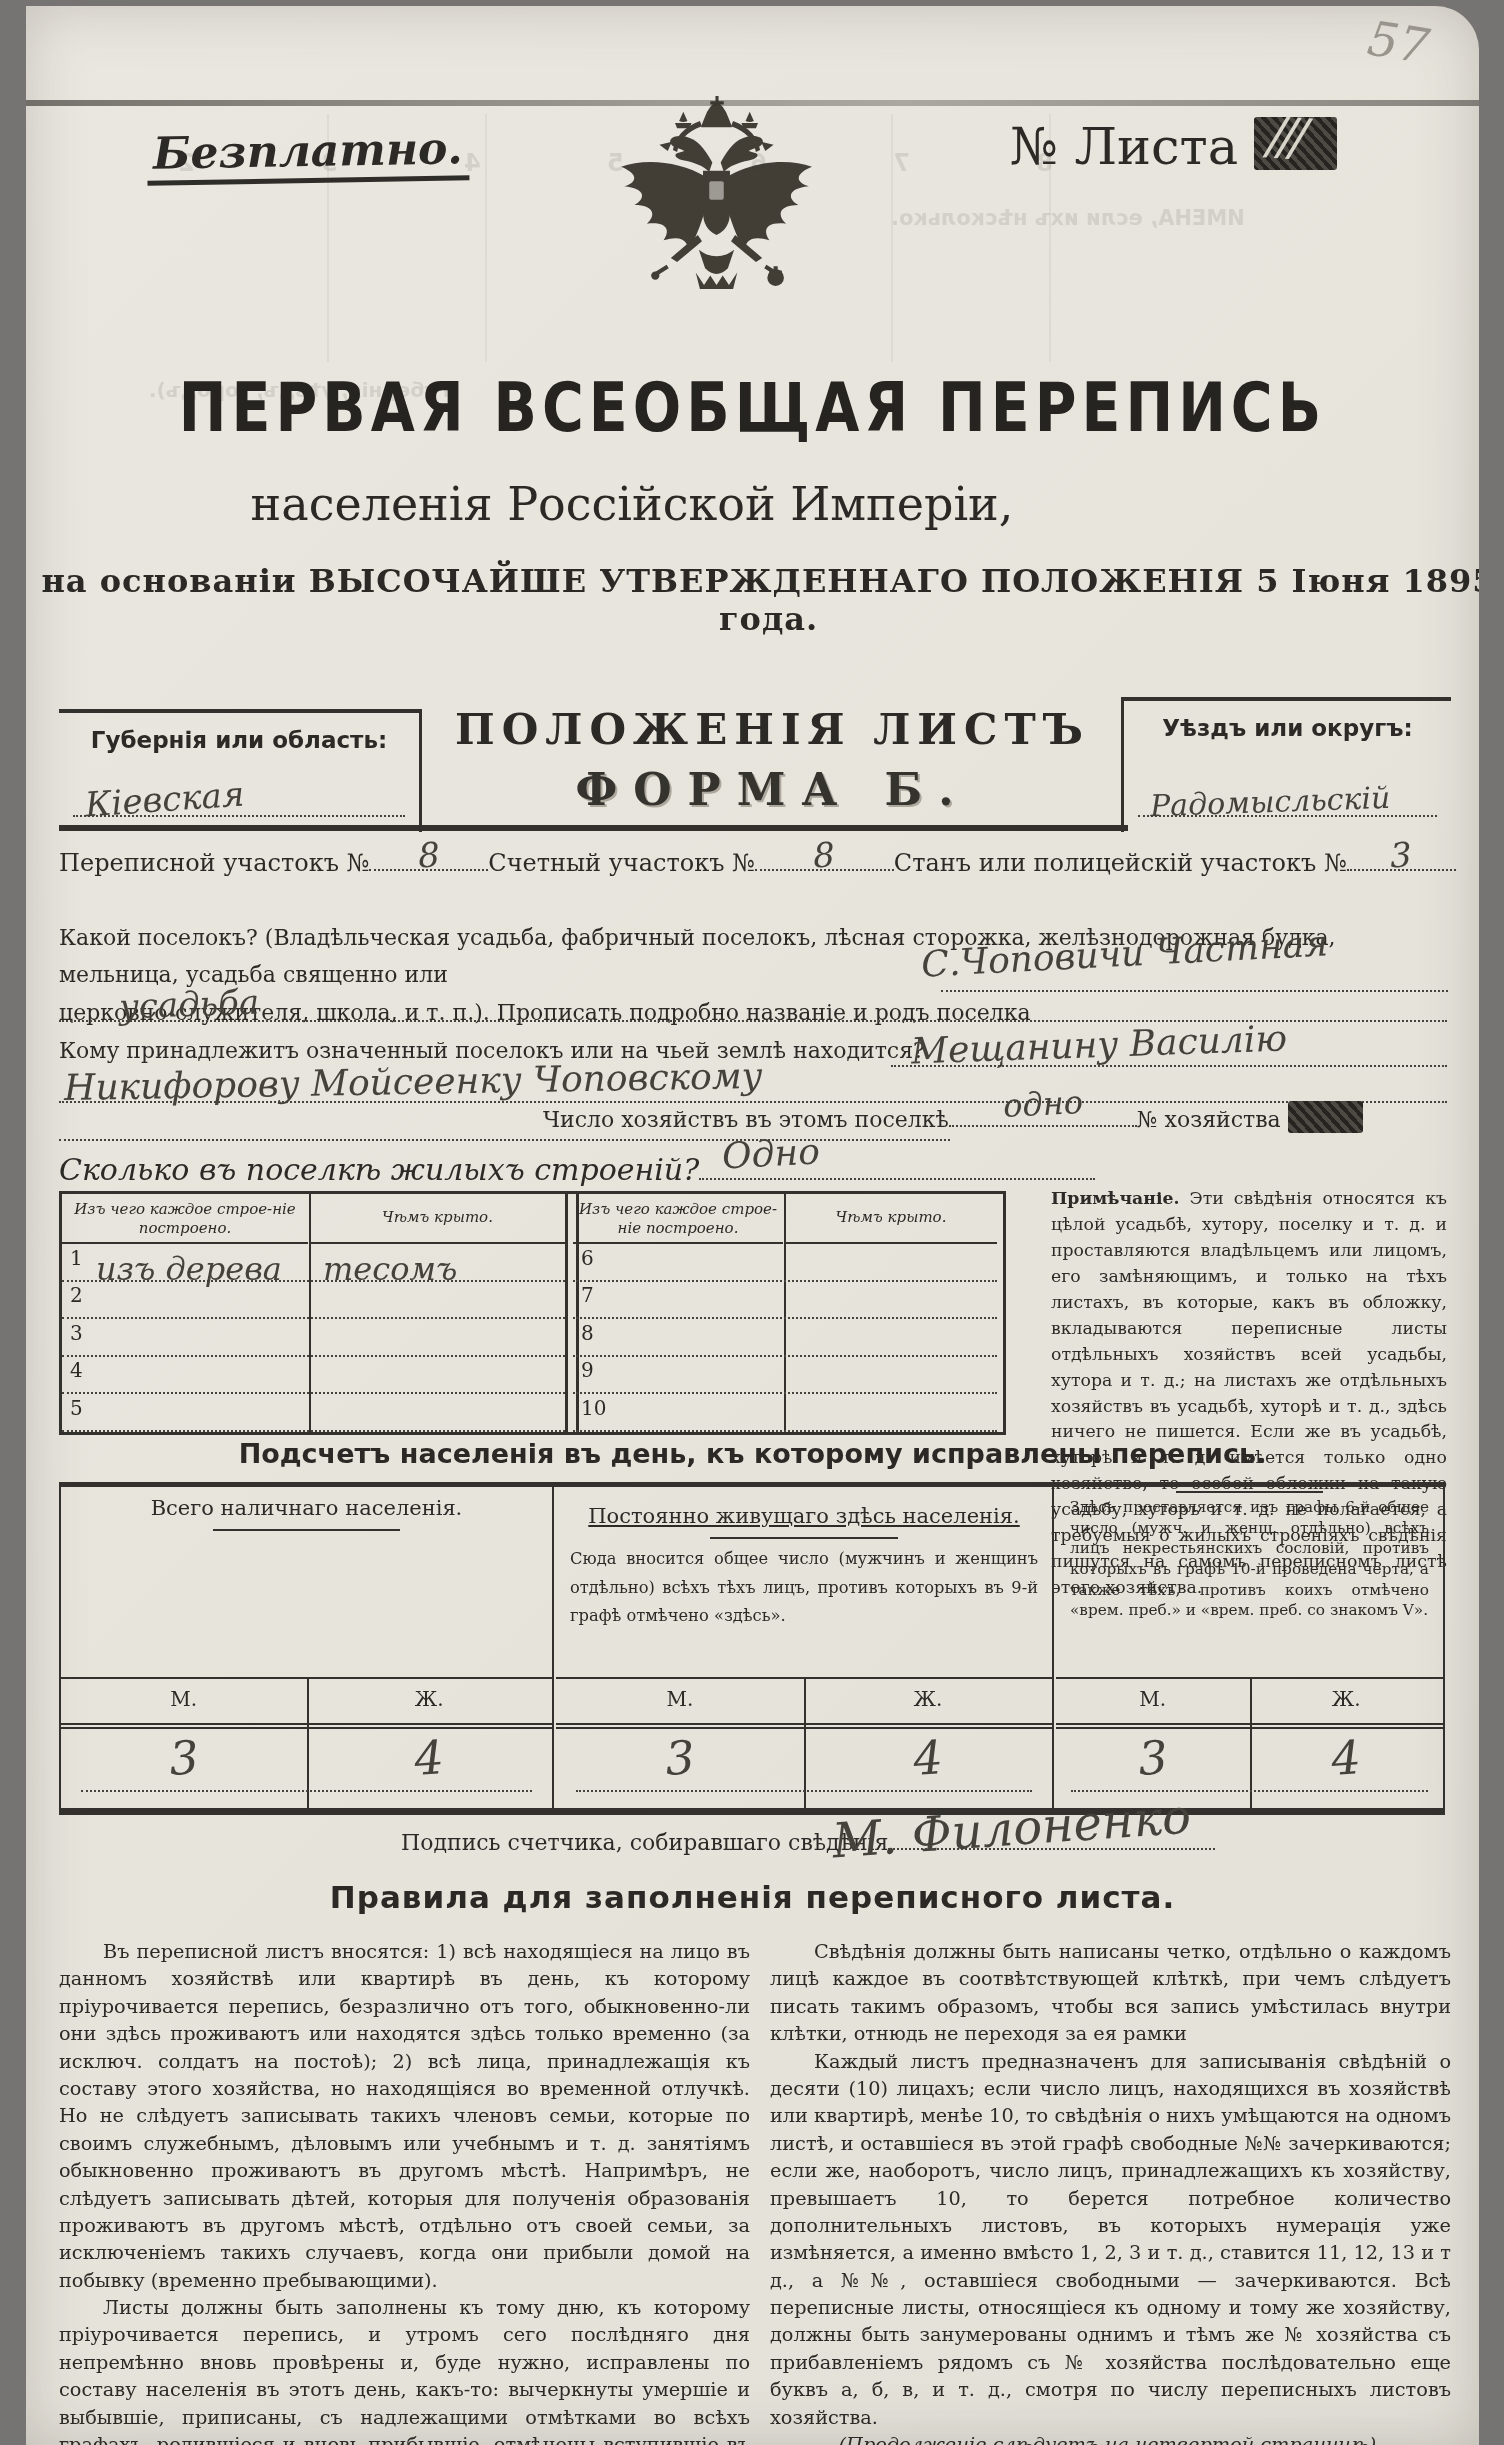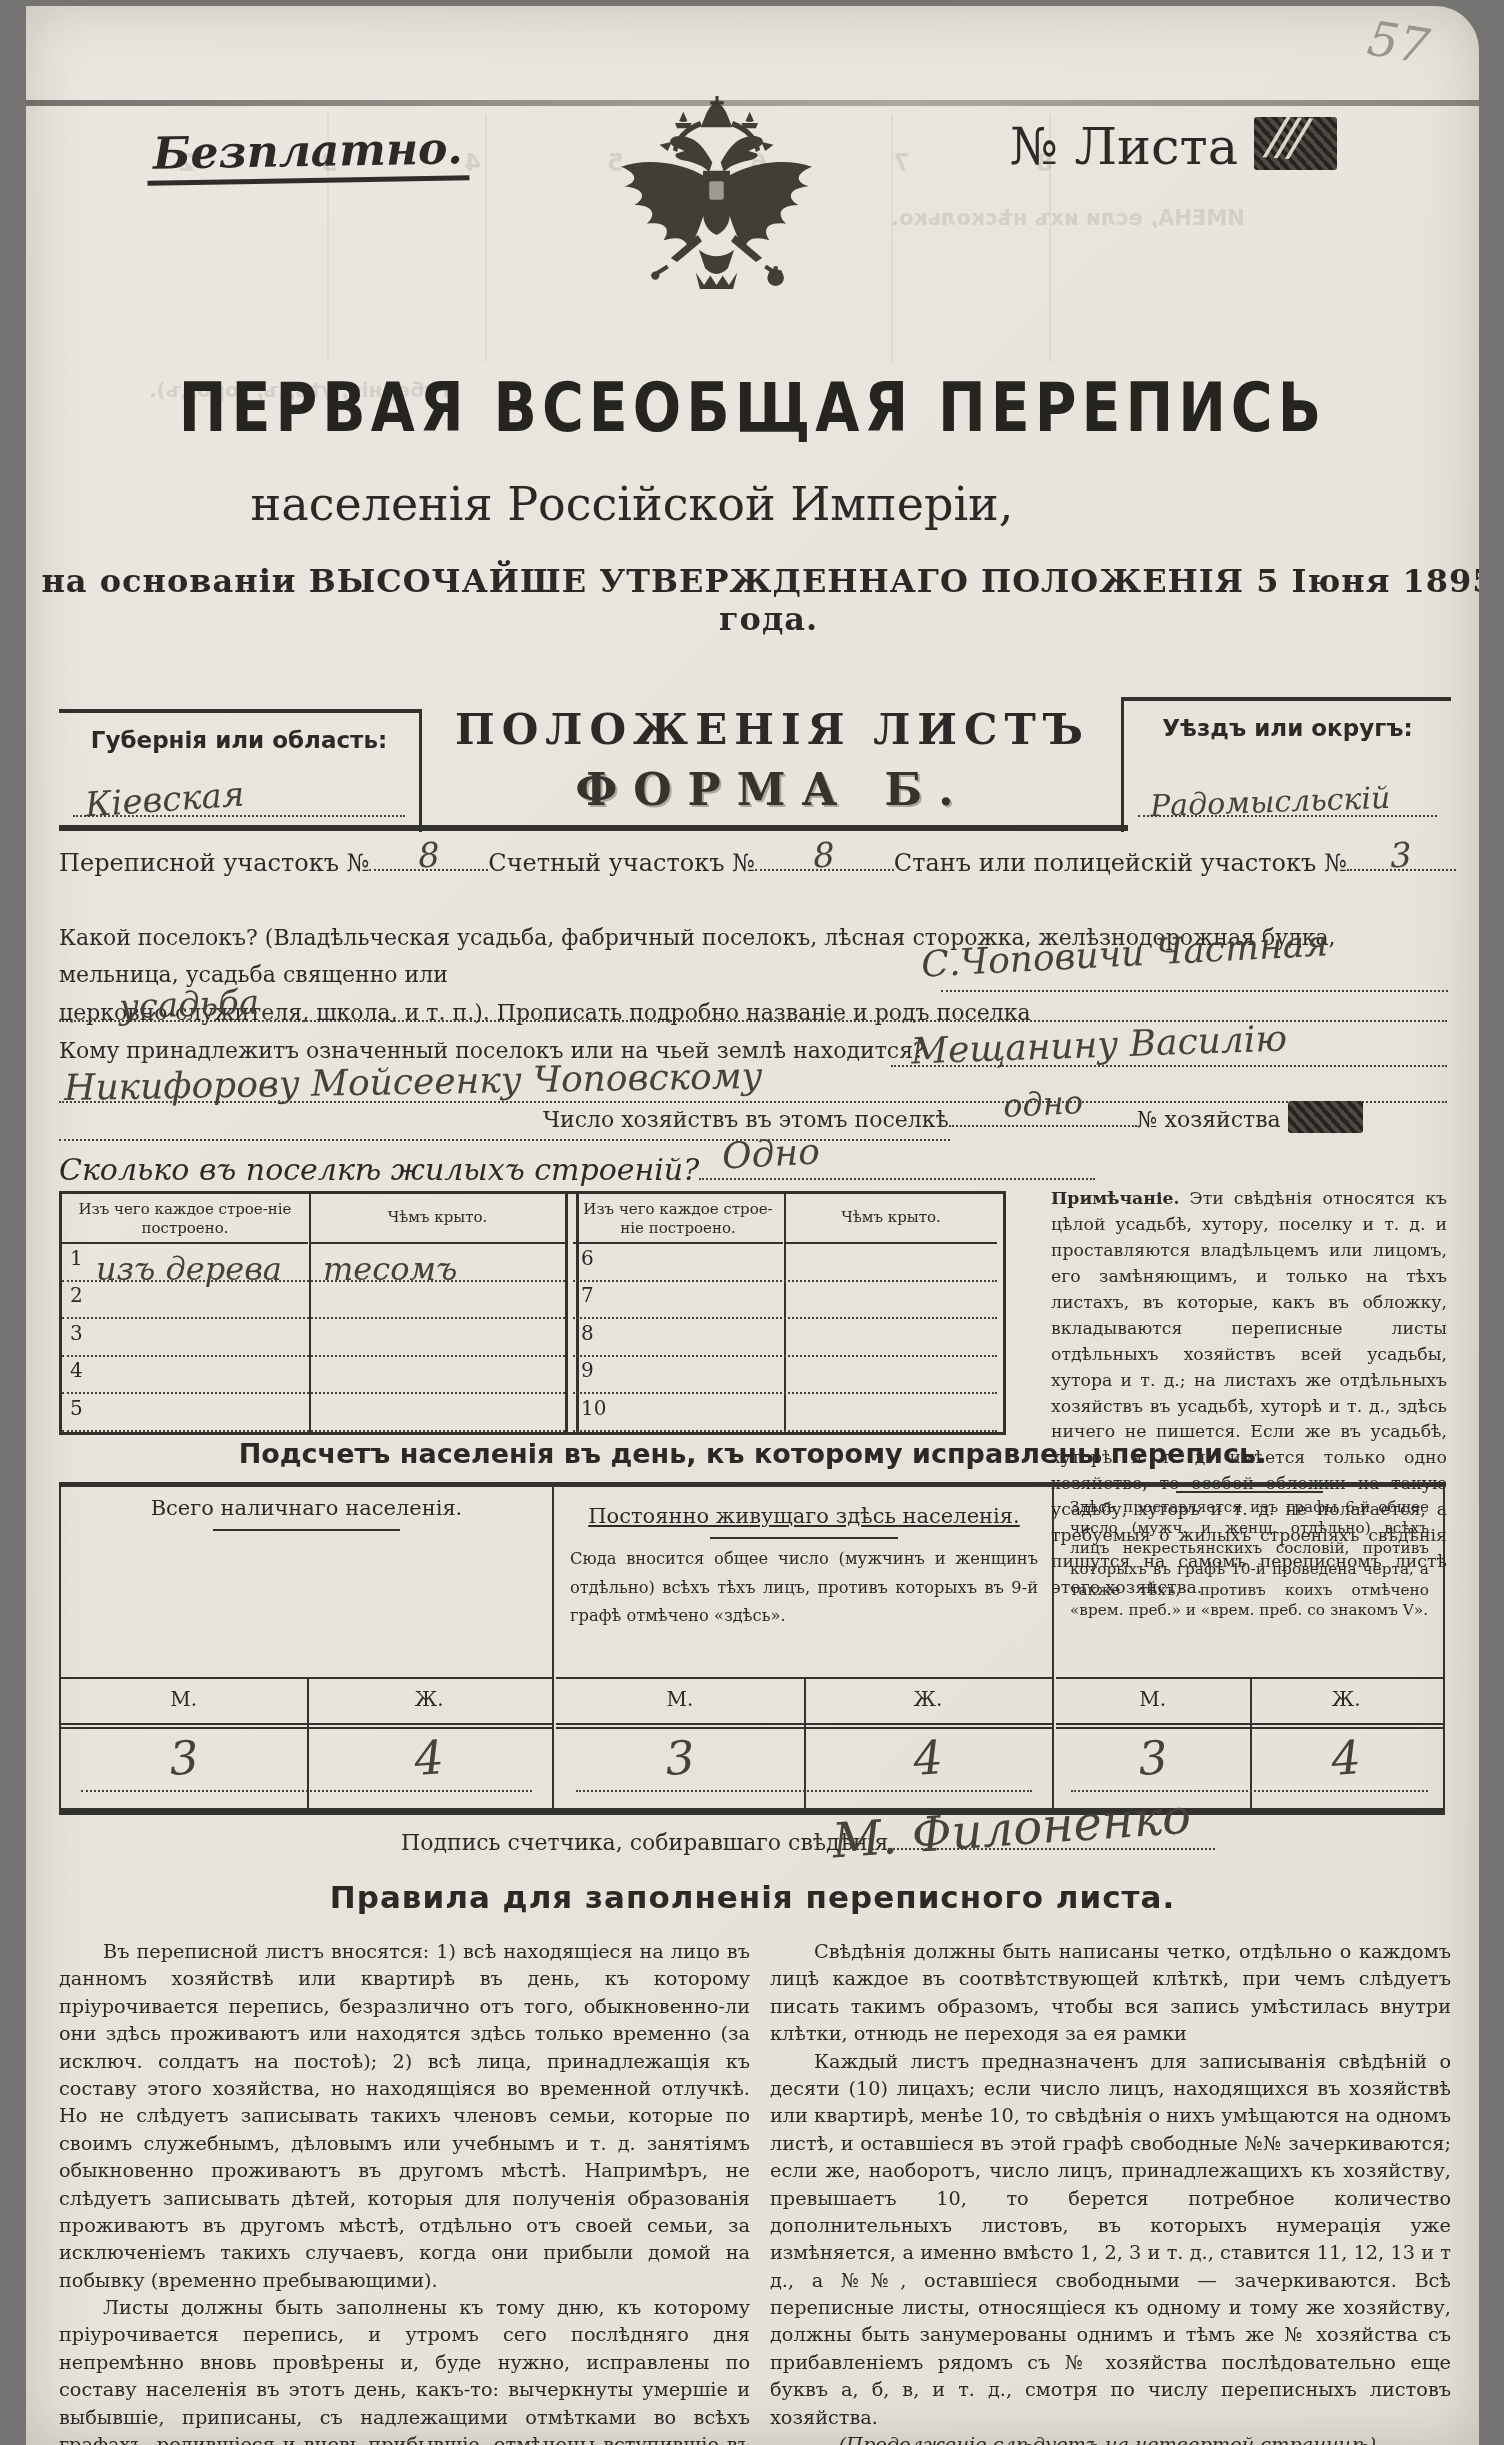--- a/index.html
+++ b/index.html
@@ -57,21 +57,21 @@
   .dotseg{display:inline-block;position:relative;border-bottom:2px dotted #45423d;vertical-align:baseline;}
   .dotseg .hw{position:absolute;bottom:-6px;left:50%;transform:translateX(-50%) rotate(-3deg);font-size:34px;}
 
   .para{position:absolute;font-size:22px;line-height:1.7;}
   .dotfull{position:absolute;border-bottom:2px dotted #45423d;}
   .hw-line{position:absolute;font-style:italic;color:#45423c;white-space:nowrap;}
 
   
   .btable{position:absolute;left:59px;top:1191px;width:941px;height:238px;border:3px solid #33312d;}
   .btable .hdr{position:absolute;top:0;height:50px;border-bottom:2px solid #33312d;
-               font-size:15px;text-align:center;line-height:1.25;padding-top:6px;box-sizing:border-box;}
+               font-size:15px;text-align:center;line-height:1.25;padding-top:6px;box-sizing:border-box;font-style:italic;}
   .bt-v{position:absolute;top:0;bottom:0;width:2px;background:#33312d;}
   .bt-dbl{position:absolute;top:0;bottom:0;left:503px;width:8px;border-left:3px solid #33312d;border-right:3px solid #33312d;}
   .b-row{position:absolute;height:38px;border-bottom:2px dotted #45423d;box-sizing:border-box;}
   .b-row .num{position:absolute;left:8px;top:2px;font-size:20px;}
   .b-row .hw{position:absolute;bottom:-8px;font-size:32px;}
 
   .note{position:absolute;left:1051px;top:1186px;width:396px;font-size:17.3px;line-height:1.5;text-align:justify;}
   .note b{font-weight:700;}
 
   .count-head{position:absolute;left:0;top:1438px;width:1505px;text-align:center;

